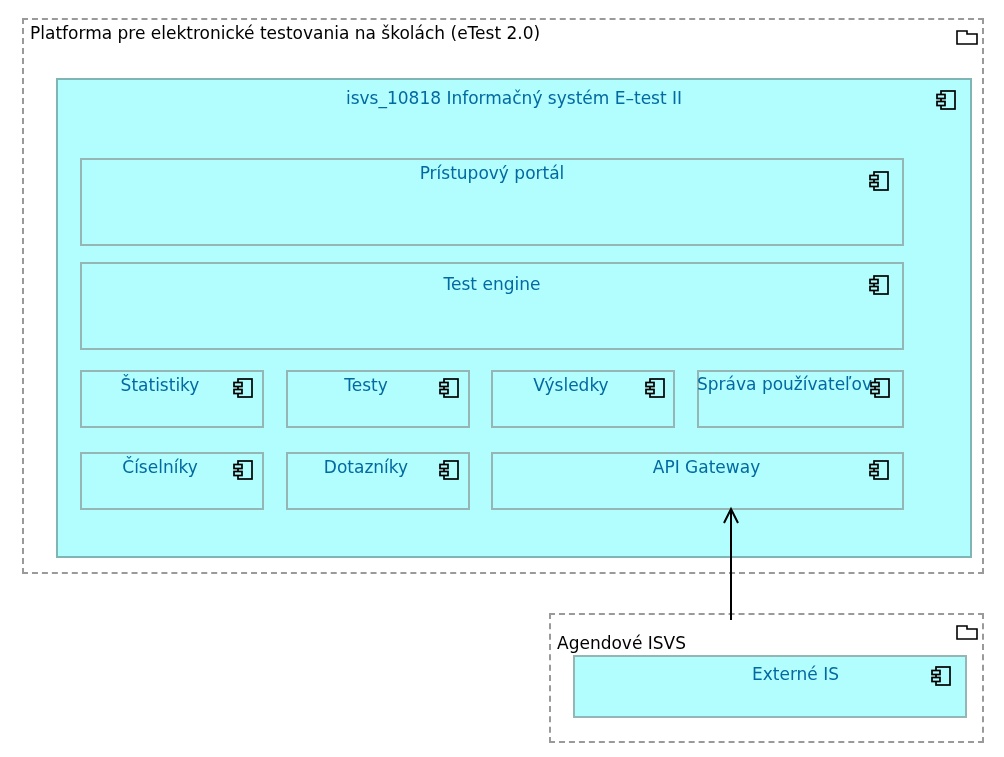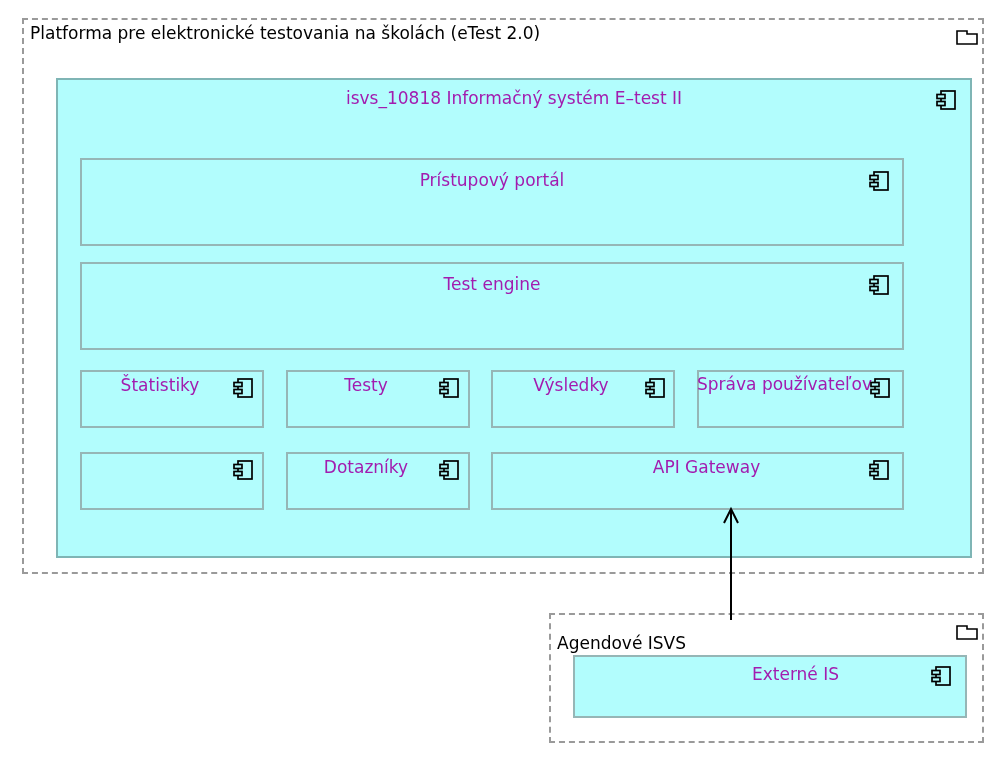--- a/index.html
+++ b/index.html
@@ -55,21 +55,21 @@
     border-color: #96b6b6;
     border-width: 2px;
   }
   .component-label {
     position: absolute;
     left: 0;
     right: 0;
     text-align: center;
     font-size: 17px;
     line-height: 21px;
-    color: #a21caf;
+    color: #0369a1;
     pointer-events: none;
   }
   .component-label.two-line {
     line-height: 22px;
   }
   .comp-icon {
     position: absolute;
     width: 21px;
     height: 22px;
   }
@@ -98,21 +98,21 @@
 
   <div class="component-label" style="left:56px; top:88px; width:916px;">isvs_10818 Informačný systém E–test II</div>
 
   <svg class="comp-icon" style="left:936px; top:89px;" viewBox="0 0 21 22">
     <rect x="5" y="2" width="14" height="18" fill="none" stroke="#000" stroke-width="1.7"></rect>
     <rect x="1" y="5.5" width="8" height="4" fill="#b2fdfd" stroke="#000" stroke-width="1.7"></rect>
     <rect x="1" y="12.5" width="8" height="4" fill="#b2fdfd" stroke="#000" stroke-width="1.7"></rect>
   </svg>
 
   <div class="component level2" style="left:80px; top:158px; width:824px; height:88px;"></div>
-  <div class="component-label" style="left:80px; top:170px; width:824px;">Prístupový portál</div>
+  <div class="component-label" style="left:80px; top:163px; width:824px;">Prístupový portál</div>
   <svg class="comp-icon" style="left:869px; top:170px;" viewBox="0 0 21 22">
     <rect x="5" y="2" width="14" height="18" fill="none" stroke="#000" stroke-width="1.7"></rect>
     <rect x="1" y="5.5" width="8" height="4" fill="#b2fdfd" stroke="#000" stroke-width="1.7"></rect>
     <rect x="1" y="12.5" width="8" height="4" fill="#b2fdfd" stroke="#000" stroke-width="1.7"></rect>
   </svg>
 
   <div class="component level2" style="left:80px; top:262px; width:824px; height:88px;"></div>
   <div class="component-label" style="left:80px; top:274px; width:824px;">Test engine</div>
   <svg class="comp-icon" style="left:869px; top:274px;" viewBox="0 0 21 22">
     <rect x="5" y="2" width="14" height="18" fill="none" stroke="#000" stroke-width="1.7"></rect>
@@ -146,20 +146,21 @@
 
   <div class="component level2" style="left:697px; top:370px; width:207px; height:58px;"></div>
   <div class="component-label two-line" style="left:697px; top:373px; width:175px; text-align:center;">Správa používateľov</div>
   <svg class="comp-icon" style="left:870px; top:377px;" viewBox="0 0 21 22">
     <rect x="5" y="2" width="14" height="18" fill="none" stroke="#000" stroke-width="1.7"></rect>
     <rect x="1" y="5.5" width="8" height="4" fill="#b2fdfd" stroke="#000" stroke-width="1.7"></rect>
     <rect x="1" y="12.5" width="8" height="4" fill="#b2fdfd" stroke="#000" stroke-width="1.7"></rect>
   </svg>
 
   <div class="component level2" style="left:80px; top:452px; width:184px; height:58px;"></div>
+  <div class="component-label" style="left:80px; top:457px; width:160px; text-align:center;">Číselníky</div>
   <svg class="comp-icon" style="left:233px; top:459px;" viewBox="0 0 21 22">
     <rect x="5" y="2" width="14" height="18" fill="none" stroke="#000" stroke-width="1.7"></rect>
     <rect x="1" y="5.5" width="8" height="4" fill="#b2fdfd" stroke="#000" stroke-width="1.7"></rect>
     <rect x="1" y="12.5" width="8" height="4" fill="#b2fdfd" stroke="#000" stroke-width="1.7"></rect>
   </svg>
 
   <div class="component level2" style="left:286px; top:452px; width:184px; height:58px;"></div>
   <div class="component-label" style="left:286px; top:457px; width:160px; text-align:center;">Dotazníky</div>
   <svg class="comp-icon" style="left:439px; top:459px;" viewBox="0 0 21 22">
     <rect x="5" y="2" width="14" height="18" fill="none" stroke="#000" stroke-width="1.7"></rect>

